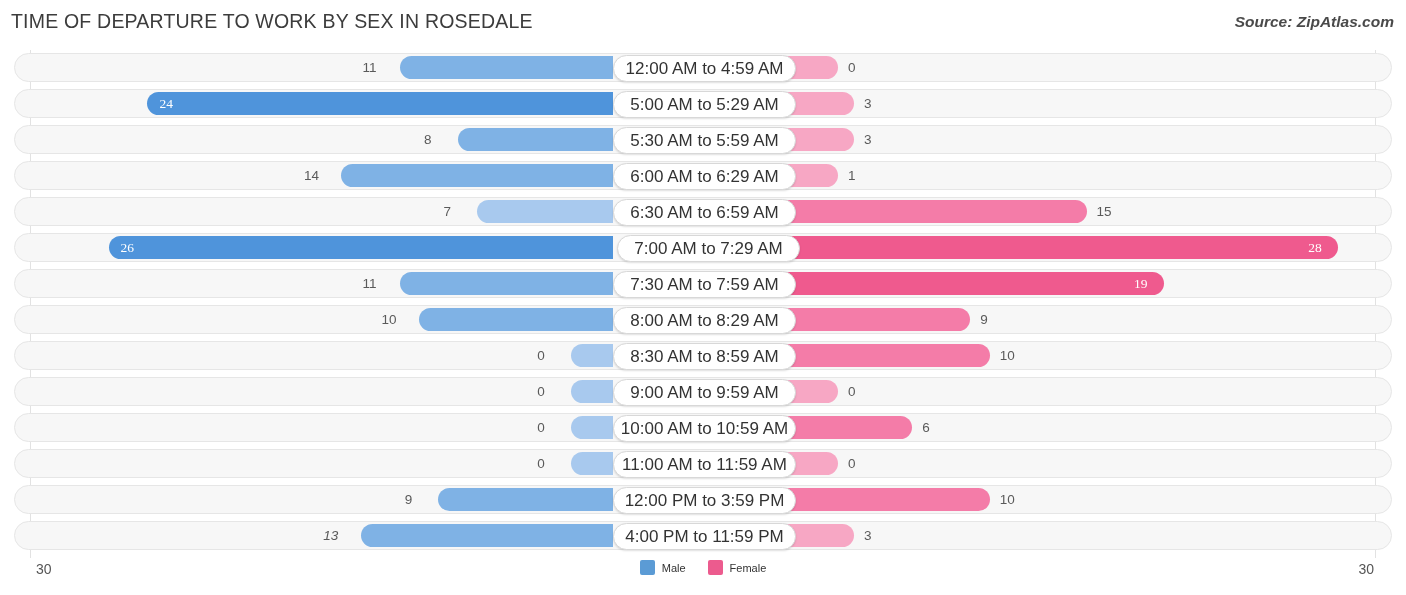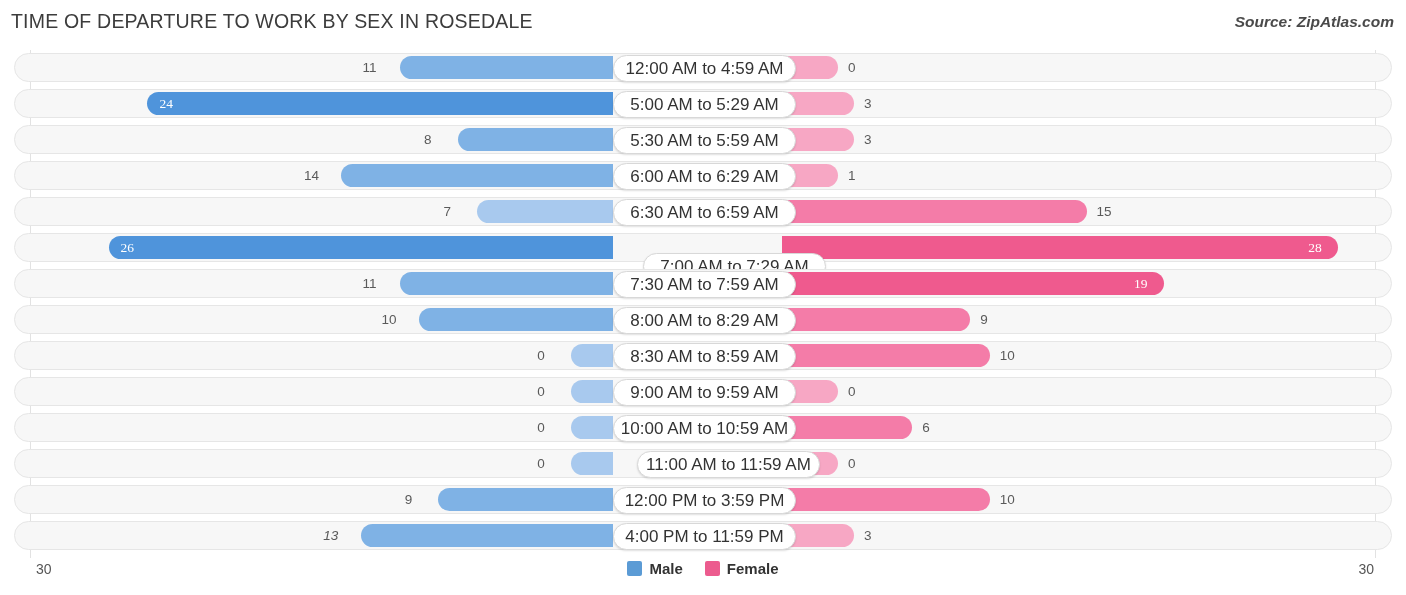--- a/index.html
+++ b/index.html
@@ -143,23 +143,22 @@
     align-items: center;
     gap: 7px;
   }
   .legend-swatch {
     width: 15px;
     height: 15px;
     border-radius: 2px;
     display: inline-block;
   }
   .legend-label {
-    font-size: 15px;
+    font-size: 11px;
     color: #333333;
-    font-weight: bold;
   }
 </style>
 </head>
 <body>
 
 <div id="app">
 
   <div id="chart-title">TIME OF DEPARTURE TO WORK BY SEX IN ROSEDALE</div>
   <div id="source-label">Source: ZipAtlas.com</div>
 
@@ -221,21 +220,21 @@
             <span>6:30 AM to 6:59 AM</span>
           </div>
         </div>
       </div>
       <div class="row" style="top: 183px;">
         <div class="row-inner">
           <div class="bar bar-left" style="left: 93.6px; width: 504.4px; background: rgb(79, 148, 219);"></div>
           <div class="val val-left inside" style="left: 105.6px;">26</div>
           <div class="bar bar-right" style="left: 767px; width: 556.267px; background: rgb(239, 90, 142);"></div>
           <div class="val val-right inside" style="left: 1293.27px;">28</div>
-          <div class="center-pill" style="left: 628px; width: 183px; margin-top: 18px;">
+          <div class="center-pill" style="left: 602px; width: 183px;">
             <span>7:00 AM to 7:29 AM</span>
           </div>
         </div>
       </div>
       <div class="row" style="top: 219px;">
         <div class="row-inner">
           <div class="bar bar-left" style="left: 384.6px; width: 213.4px; background: rgb(127, 178, 229);"></div>
           <div class="val val-left" style="left: 332.6px; width: 44px;">11</div>
           <div class="bar bar-right" style="left: 767px; width: 381.967px; background: rgb(239, 90, 142);"></div>
           <div class="val val-right inside" style="left: 1118.97px;">19</div>
@@ -287,21 +286,21 @@
             <span>10:00 AM to 10:59 AM</span>
           </div>
         </div>
       </div>
       <div class="row" style="top: 399px;">
         <div class="row-inner">
           <div class="bar bar-left" style="left: 556px; width: 42px; background: rgb(168, 201, 238);"></div>
           <div class="val val-left" style="left: 504px; width: 44px;">0</div>
           <div class="bar bar-right" style="left: 767px; width: 56px; background: rgb(247, 167, 196);"></div>
           <div class="val val-right" style="left: 833px;">0</div>
-          <div class="center-pill" style="left: 622px; width: 183px;">
+          <div class="center-pill" style="left: 598px; width: 183px;">
             <span>11:00 AM to 11:59 AM</span>
           </div>
         </div>
       </div>
       <div class="row" style="top: 435px;">
         <div class="row-inner">
           <div class="bar bar-left" style="left: 423.4px; width: 174.6px; background: rgb(127, 178, 229);"></div>
           <div class="val val-left" style="left: 371.4px; width: 44px;">9</div>
           <div class="bar bar-right" style="left: 767px; width: 207.667px; background: rgb(244, 124, 168);"></div>
           <div class="val val-right" style="left: 984.667px;">10</div>

